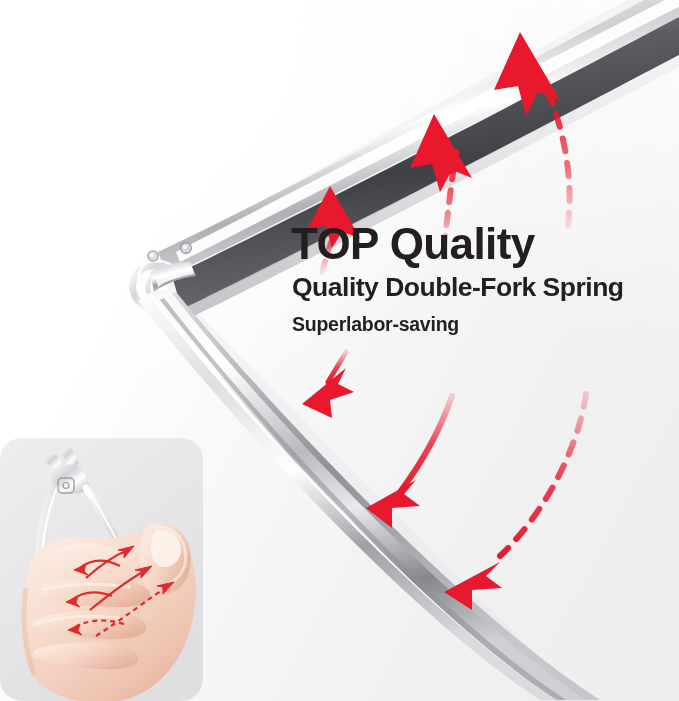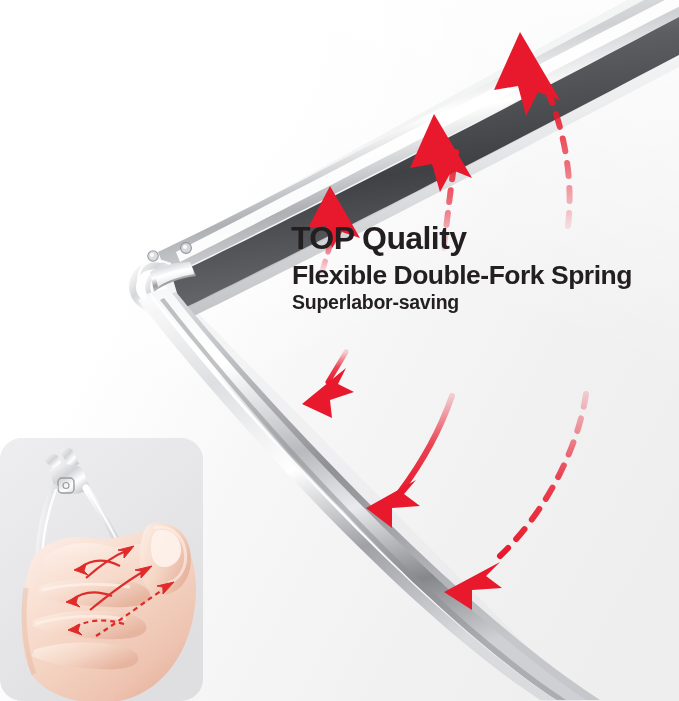--- a/index.html
+++ b/index.html
@@ -43,21 +43,21 @@
   }
 
   
   .copy {
     position: absolute;
     left: 291px;
     top: 222px;
     width: 380px;
   }
   .headline {
-    font-size: 32px;
+    font-size: 44px;
     font-weight: bold;
     letter-spacing: -0.6px;
     color: #231f20;
     line-height: 1.02;
     margin: 0;
     white-space: nowrap;
   }
   .subhead {
     font-size: 26.5px;
     font-weight: bold;
@@ -69,21 +69,21 @@
   }
   .bodyline {
     font-size: 19.5px;
     font-weight: 600;
     letter-spacing: -0.25px;
     color: #231f20;
     line-height: 1.32;
     margin: 0 0 0 1px;
     white-space: nowrap;
   }
-  .bodyline.first { }
+  .bodyline.first { margin-top: 9px; }
 
   
   .inset {
     position: absolute;
     left: 0px;
     top: 438px;
     width: 203px;
     height: 263px;
     border-radius: 22px;
     overflow: hidden;
@@ -234,21 +234,21 @@
 
       <g>
         <path d="M586,394 C578,448 546,512 500,556" fill="none" stroke="url(#gTailFadeB)" stroke-width="6" stroke-linecap="round" stroke-dasharray="13 12"></path>
         <path d="M444,592 L500,562 L486,576 L502,588 L472,590 L472,610 Z" fill="#e8192c"></path>
       </g>
     </g>
   </svg>
 
   <div class="copy">
     <div class="headline">TOP Quality</div>
-    <div class="subhead">Flexible Double-Fork Spring</div>
+    <div class="subhead">Quality Double-Fork Spring</div>
     <div class="bodyline first">Superlabor-saving</div>
   </div>
 
   <div class="inset">
     <svg viewBox="0 0 203 263" width="203" height="263">
       <defs>
         <linearGradient id="gInsetBg" x1="0" y1="0" x2="0.6" y2="1">
           <stop offset="0%" stop-color="#eeeef0"></stop>
           <stop offset="55%" stop-color="#e6e6e9"></stop>
           <stop offset="100%" stop-color="#dfdfe2"></stop>

